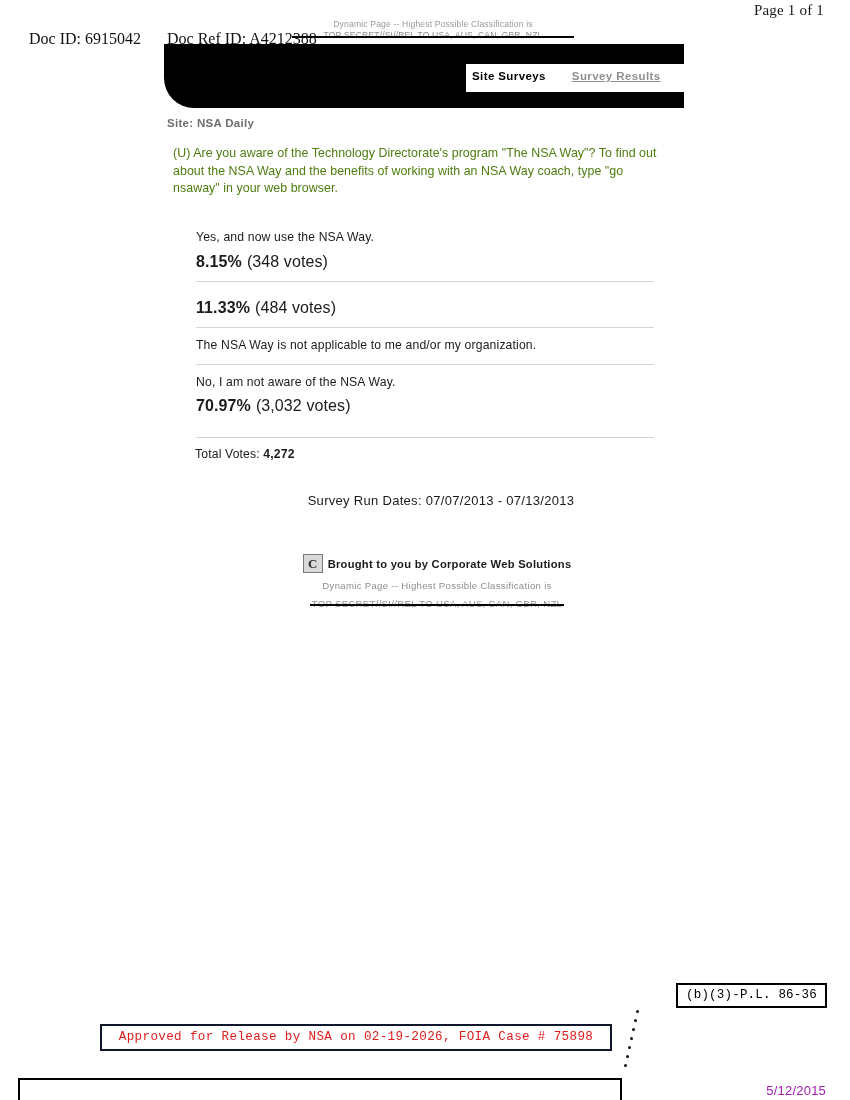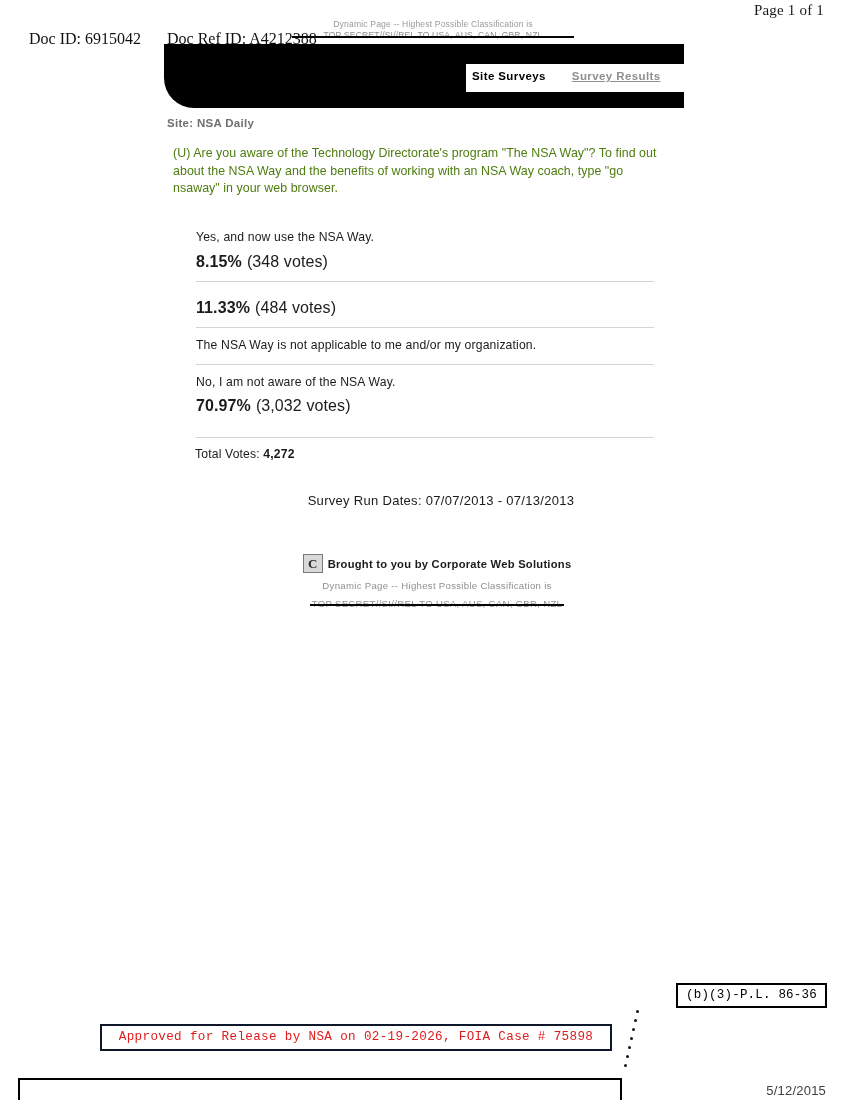--- a/index.html
+++ b/index.html
@@ -343,21 +343,21 @@
     border: 2px solid #000000;
     border-bottom: none;
     background: #ffffff;
     box-sizing: border-box;
   }
   .bottom-date {
     position: absolute;
     top: 1083px;
     right: 24px;
     font-size: 13px;
-    color: #404040;
+    color: #a21caf;
     letter-spacing: 0.2px;
   }
 </style>
 </head>
 <body>
 
 <div class="page-number">Page 1 of 1</div>
 <div class="doc-id">Doc ID: 6915042</div>
 <div class="doc-ref-id">Doc Ref ID: A4212388</div>
 

